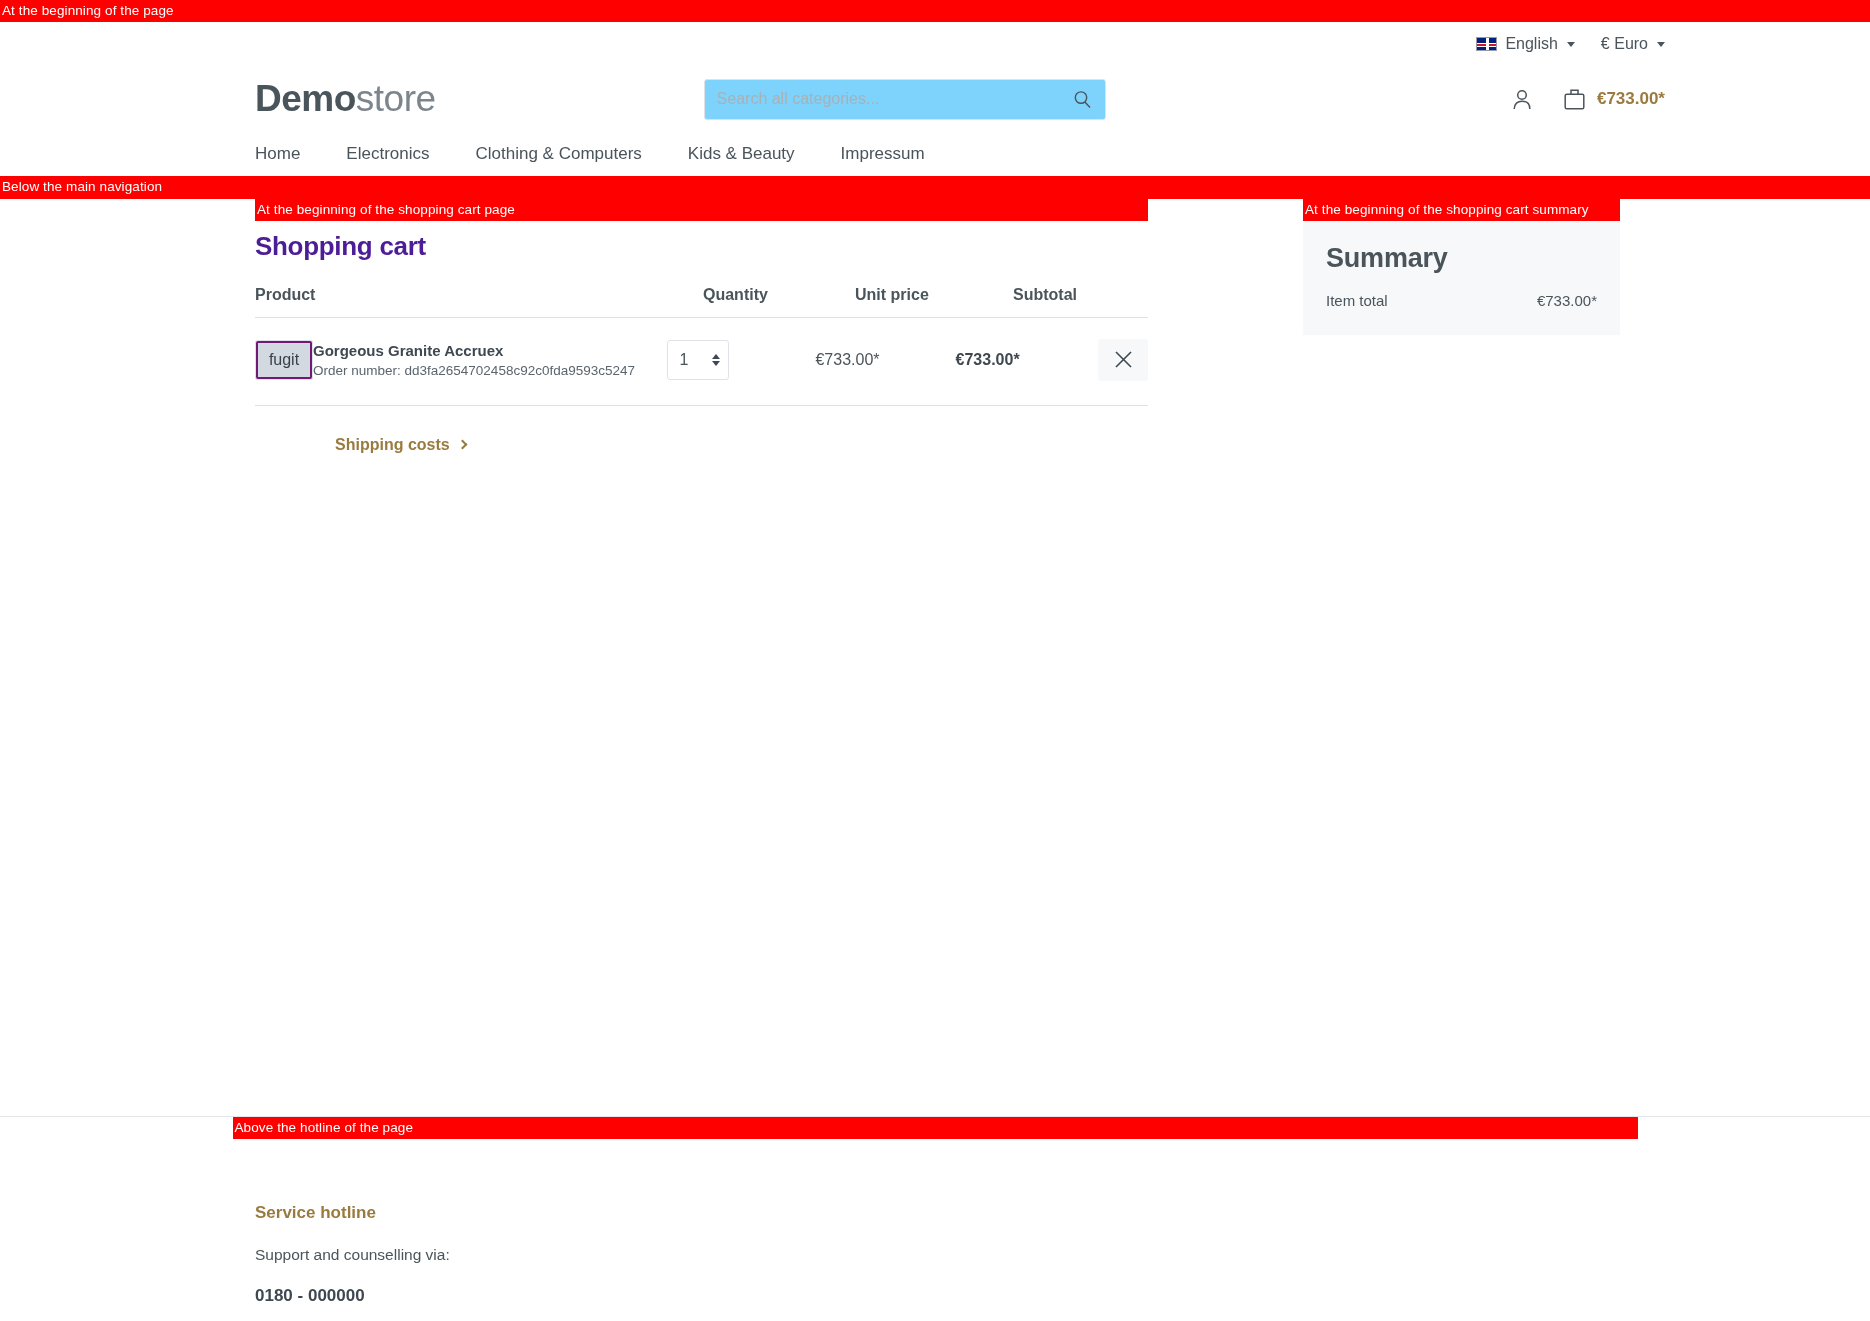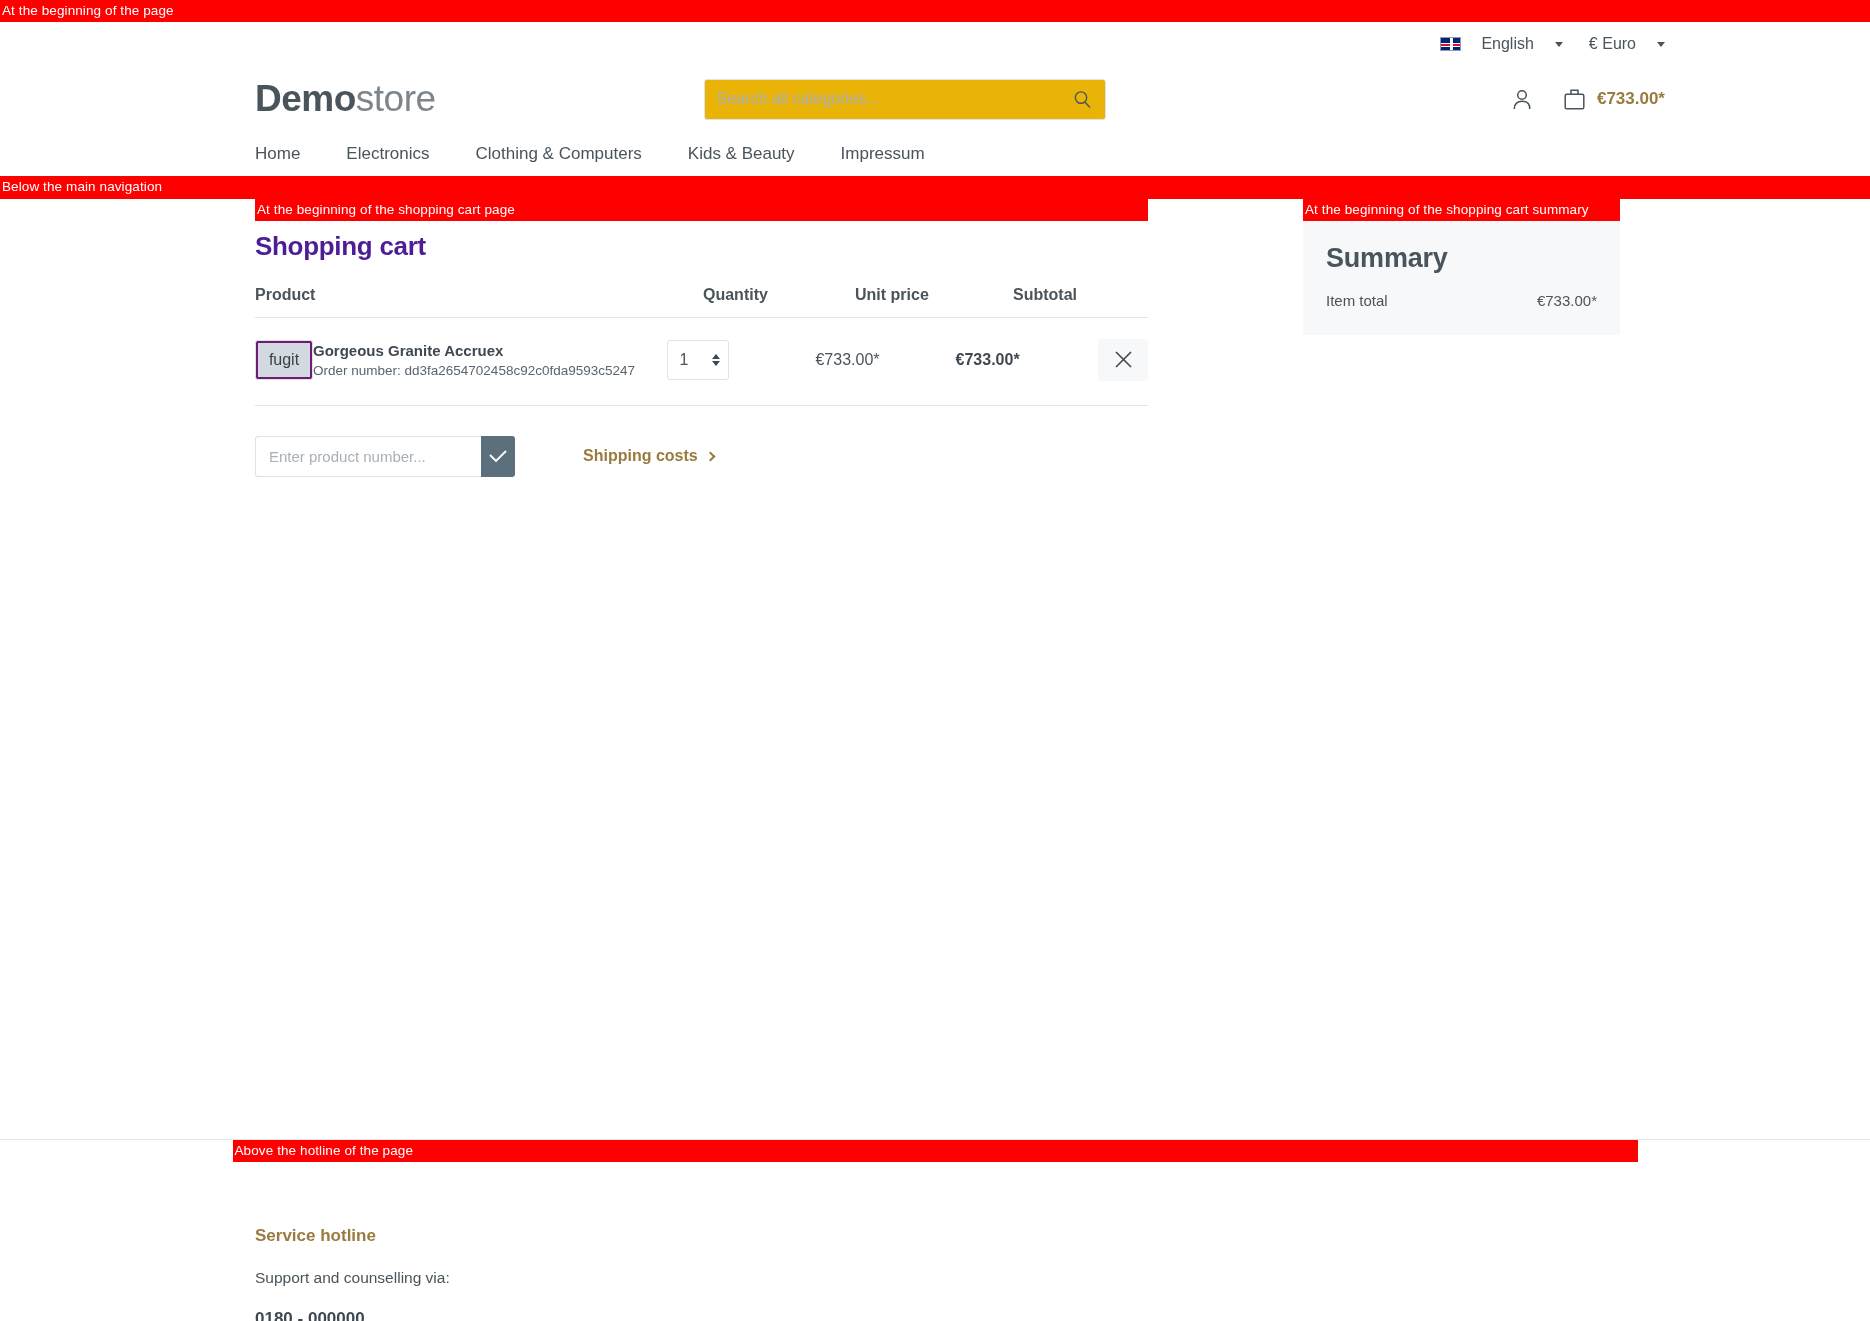--- a/index.html
+++ b/index.html
@@ -35,21 +35,21 @@
     height: 44px;
     display: flex;
     align-items: center;
     justify-content: flex-end;
     padding-right: 205px;
     gap: 26px;
   }
   .topbar-item {
     display: flex;
     align-items: center;
-    gap: 20px;
+    gap: 8px;
     font-size: 16px;
     color: #4a545b;
     cursor: pointer;
   }
   .flag {
     width: 21px; height: 14px;
     display: inline-block;
     position: relative;
     background: #00247d;
     overflow: hidden;
@@ -99,21 +99,21 @@
   .logo span { font-weight: 300; color: #7d858c; }
 
   .searchwrap {
     margin-left: 268px;
     width: 402px;
     height: 41px;
     border: 1px solid #dfe3e8;
     border-radius: 3px;
     display: flex;
     align-items: center;
-    background: #eab308;
+    background: #7dd3fc;
   }
   .searchwrap input {
     flex: 1;
     border: 0;
     outline: none;
     font-size: 16px;
     font-family: "Liberation Sans", sans-serif;
     color: #4a545b;
     padding: 0 12px;
     background: transparent;
@@ -490,28 +490,20 @@
         <button class="remove-btn">
           <svg width="21" height="21" viewBox="0 0 21 21">
             <line x1="3" y1="3" x2="18" y2="18" stroke="#3f4851" stroke-width="1.6"></line>
             <line x1="18" y1="3" x2="3" y2="18" stroke="#3f4851" stroke-width="1.6"></line>
           </svg>
         </button>
       </div>
     </div>
 
     <div class="cart-actions">
-      <div class="pn-wrap">
-        <input type="text" placeholder="Enter product number..." style="">
-        <button class="pn-btn">
-          <svg width="22" height="16" viewBox="0 0 22 16">
-            <polyline points="3,7 9,13 19,3" fill="none" stroke="#ffffff" stroke-width="1.9"></polyline>
-          </svg>
-        </button>
-      </div>
       <div class="shipping-link">
         <span>Shipping costs</span>
         <span class="chev"></span>
       </div>
     </div>
   </div>
 
   <div class="col-right">
     <div class="banner-red">At the beginning of the shopping cart summary</div>
     <div class="summary-card">

